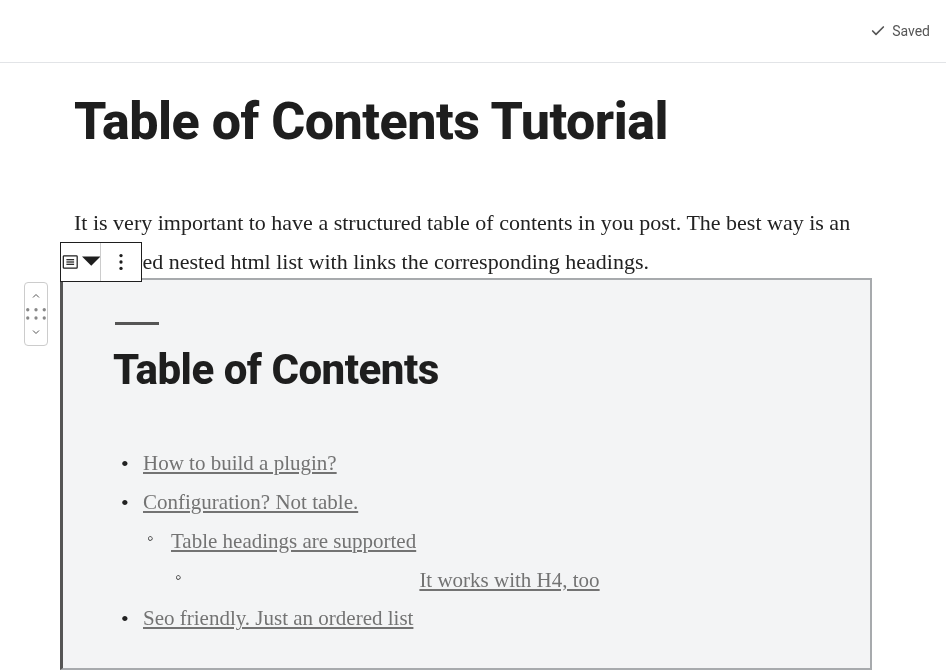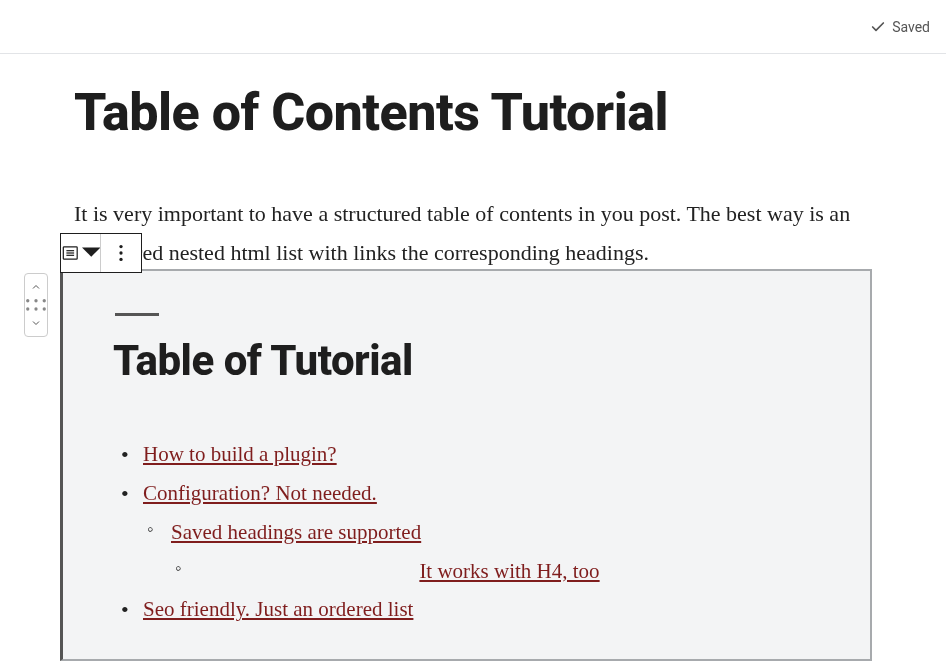--- a/index.html
+++ b/index.html
@@ -5,21 +5,21 @@
     * { margin: 0; padding: 0; box-sizing: border-box; }
     body {
       font-family: -apple-system, BlinkMacSystemFont, "Segoe UI", Roboto, sans-serif;
       background: #fff;
       width: 946px;
       height: 670px;
       overflow: hidden;
       position: relative;
     }
     .top-bar {
-      height: 54px;
+      height: 63px;
       border-bottom: 1px solid #e2e4e7;
       display: flex;
       align-items: center;
       justify-content: flex-end;
       padding-right: 16px;
     }
     .saved-indicator {
       display: flex;
       align-items: center;
       gap: 6px;
@@ -164,21 +164,21 @@
       padding-left: 28px;
       text-align: center;
     }
     .toc-l3 > li::before {
       content: "◦";
       position: absolute;
       left: 4px;
       font-size: 18px;
     }
     .toc-link {
-      color: #7f1d1d;
+      color: #737373;
       text-decoration: underline;
       cursor: pointer;
     }
   </style>
 </head>
 <body>
 
 <div class="top-bar">
   <div class="saved-indicator">
     <svg viewBox="0 0 24 24" fill="none" stroke="#555" stroke-width="2.5" stroke-linecap="round" stroke-linejoin="round">
@@ -233,31 +233,31 @@
         <svg viewBox="0 0 24 24" fill="#1e1e1e">
           <circle cx="12" cy="5" r="1.8"></circle>
             <circle cx="12" cy="12" r="1.8"></circle>
             <circle cx="12" cy="19" r="1.8"></circle>
         </svg>
       </div>
     </div>
 
     <div class="toc-block">
       <div class="toc-divider-line"></div>
-      <h2 class="toc-heading">Table of Tutorial</h2>
+      <h2 class="toc-heading">Table of Contents</h2>
       <div class="toc-list">
         <ul class="toc-l1">
           <li>
             <a class="toc-link">How to build a plugin?</a>
           </li>
           <li>
-            <a class="toc-link">Configuration? Not needed.</a>
+            <a class="toc-link">Configuration? Not table.</a>
             <ul class="toc-l2">
               <li>
-                <a class="toc-link">Saved headings are supported</a>
+                <a class="toc-link">Table headings are supported</a>
                 <ul class="toc-l3">
                   <li>
                     <a class="toc-link">It works with H4, too</a>
                   </li>
                 </ul>
               </li>
             </ul>
           </li>
           <li>
             <a class="toc-link">Seo friendly. Just an ordered list</a>

